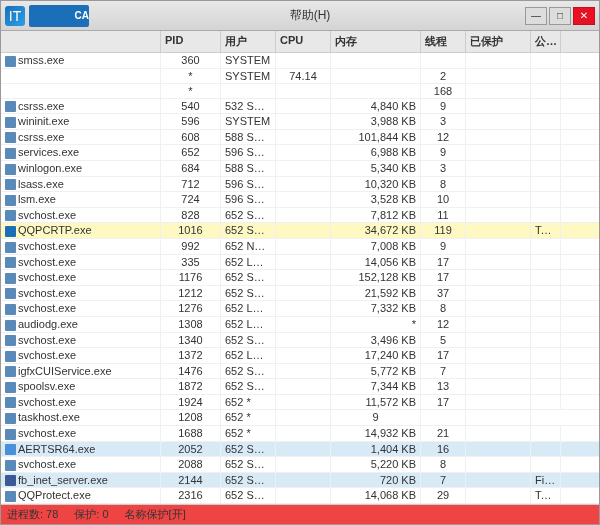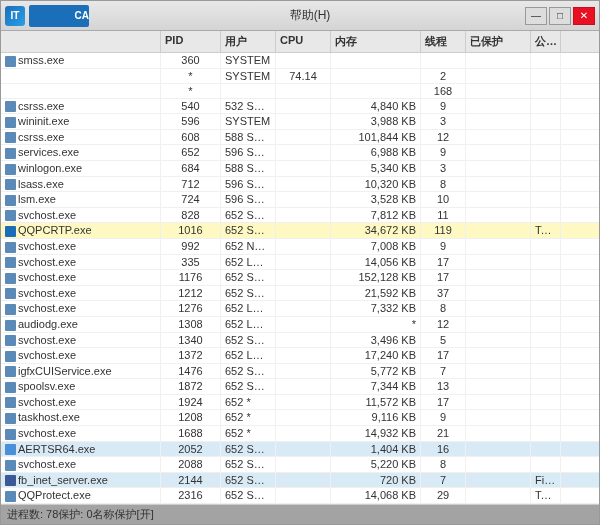--- a/index.html
+++ b/index.html
@@ -110,37 +110,37 @@
       padding: 1px 4px;
       white-space: nowrap;
       overflow: hidden;
       text-overflow: ellipsis;
       color: #333;
       border-right: 1px solid #f0f0f0;
     }
     .td.right { text-align: right; }
     .td.center { text-align: center; }
     .status-bar {
-      background: #a3a3a3;
+      background: #ef4444;
       border-top: 1px solid #ccc;
       padding: 2px 6px;
       font-size: 11px;
       color: #333;
       display: flex;
-      gap: 0;
+      gap: 16px;
     }
   </style>
 </head>
 <body>
 
 <div class="window">
 
   <div class="title-bar">
     <div class="title-bar-icon">
-      <span style="font-size:10px;font-weight:bold;color:white;">IT</span>
+      <span style="font-size:14px;font-weight:normal;color:white;">IT</span>
     </div>
     <div class="title-bar-logo" style="display:flex;align-items:center;justify-content:flex-end;">
       <span style="color:white;font-size:10px;font-weight:bold;">CA</span>
     </div>
     <div class="title-bar-text">帮助(H)</div>
     <div class="title-bar-controls">
       <div class="ctrl-btn">—</div>
       <div class="ctrl-btn">□</div>
       <div class="ctrl-btn close">✕</div>
     </div>
@@ -386,21 +386,20 @@
     <div class="td right">11,572 KB</div>
     <div class="td center">17</div>
     <div class="td center"></div>
     <div class="td"></div>
   </div>
         <div class="table-row">
     <div class="td"><span style="display:inline-block;width:11px;height:11px;background:#5a8ab8;border-radius:1px;vertical-align:middle;margin-right:2px;"></span>taskhost.exe</div>
     <div class="td center">1208</div>
     <div class="td">652 *</div>
     <div class="td center"></div>
-    <div class="td right">9,116 KB</div>
     <div class="td center">9</div>
     <div class="td center"></div>
     <div class="td"></div>
   </div>
         <div class="table-row">
     <div class="td"><span style="display:inline-block;width:11px;height:11px;background:#5a8ab8;border-radius:1px;vertical-align:middle;margin-right:2px;"></span>svchost.exe</div>
     <div class="td center">1688</div>
     <div class="td">652 *</div>
     <div class="td center"></div>
     <div class="td right">14,932 KB</div>

